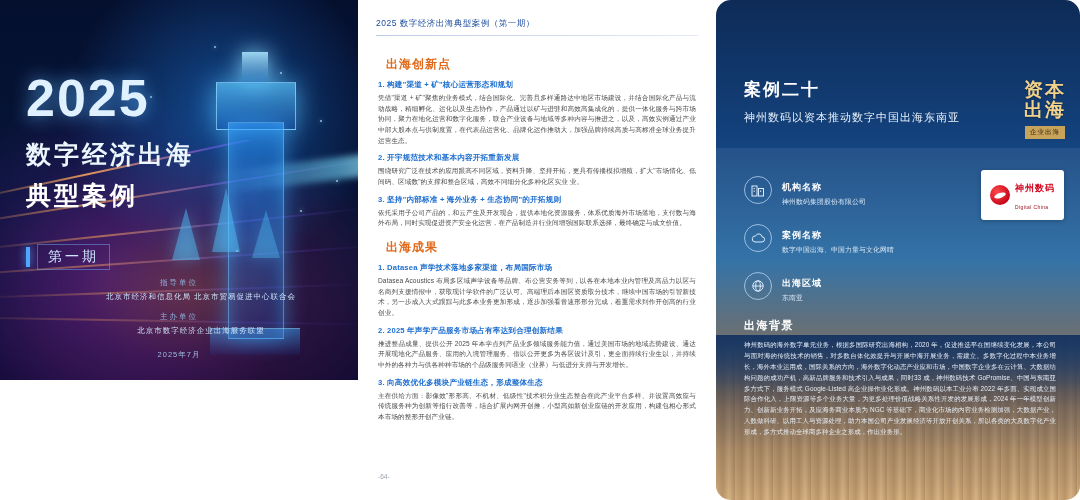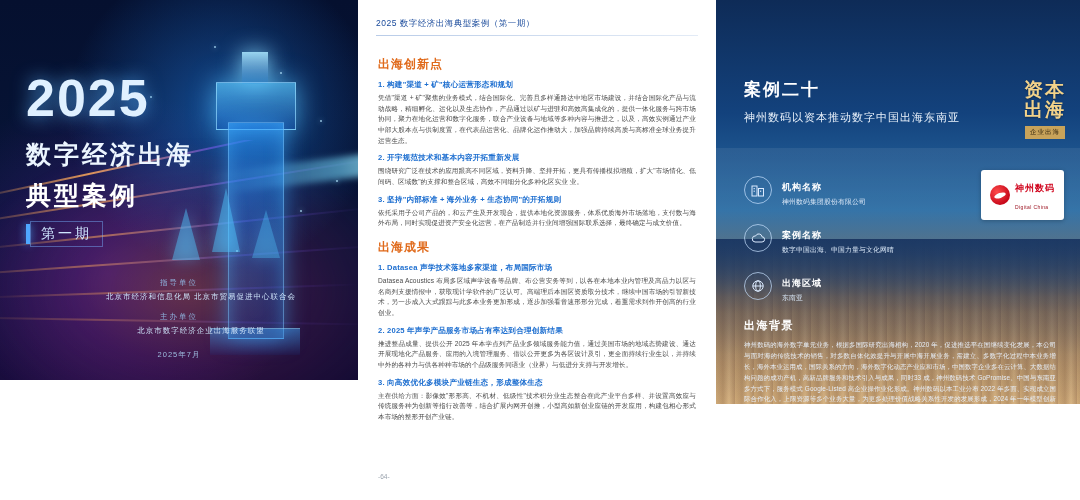--- a/index.html
+++ b/index.html
@@ -145,23 +145,24 @@
     letter-spacing: 3px;
   }
   .title-2 {
     margin-top: 8px;
     font-size: 25px;
     font-weight: bold;
     color: #ffffff;
     letter-spacing: 3px;
   }
   .issue-box {
-    margin-top: 9px;
+    margin-top: 32px;
     display: inline-flex;
     align-items: center;
+    gap: 7px;
   }
   .issue-bar {
     width: 4px; height: 20px;
     background: #4fa8ff;
     box-shadow: 0 0 8px rgba(80,170,255,0.9);
   }
   .issue-label {
     font-size: 14px;
     color: #cfe6ff;
     letter-spacing: 3px;
@@ -221,21 +222,21 @@
   .mid-body {
     position: absolute;
     top: 46px; left: 20px; right: 20px;
     bottom: 22px;
   }
   .sec-title {
     color: #e06a1b;
     font-size: 12px;
     font-weight: bold;
     letter-spacing: 1px;
-    margin: 10px 0 6px;
+    margin: 10px 8px 6px;
   }
   .sub-title {
     color: #1e6fd0;
     font-size: 7.6px;
     font-weight: bold;
     margin: 7px 0 3px;
     letter-spacing: 0.2px;
   }
   .para {
     color: #4a4a4a;
@@ -249,24 +250,25 @@
     position: absolute;
     left: 20px; bottom: 8px;
     font-size: 6.5px;
     color: #9aa3ad;
   }
 
   
   .right {
     position: relative;
     width: 364px;
-    height: 404px;
+    height: 500px;
     flex: 0 0 364px;
     background: linear-gradient(180deg, #0e2b57 0%, #13427d 28%, #2a6ca3 52%, #8a6a4e 76%, #c59a62 90%, #e0b97e 100%);
     overflow: hidden;
+    border-radius: 15px;
   }
   .right-photo {
     position: absolute;
     left: 0; right: 0; bottom: 0;
     height: 165px;
     background:
       linear-gradient(180deg, rgba(20,60,110,0.92) 0%, rgba(120,95,70,0.55) 35%, rgba(205,155,95,0.25) 70%, rgba(225,180,120,0.15) 100%),
       repeating-linear-gradient(90deg, rgba(210,170,120,0.55) 0px, rgba(160,120,85,0.5) 7px, rgba(230,195,150,0.45) 13px, rgba(150,110,80,0.5) 19px);
   }
   .right-photo::after {

